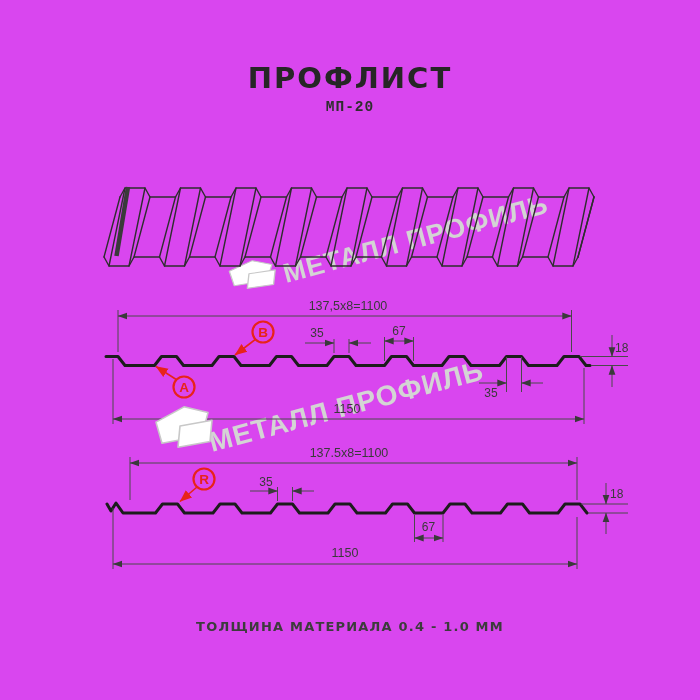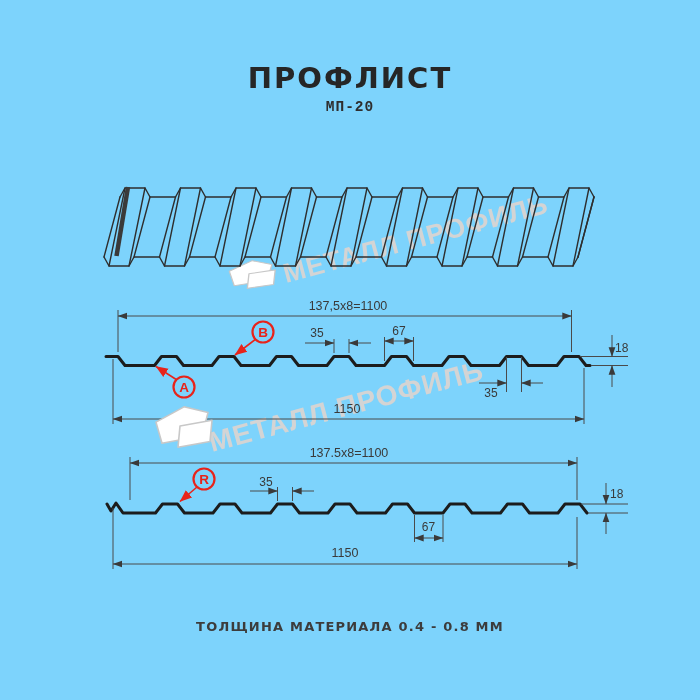--- a/index.html
+++ b/index.html
@@ -1,16 +1,16 @@
 <!DOCTYPE html>
 <html><head>
 <meta charset="utf-8">
 <style>
   html,body{margin:0;padding:0;background:#ffffff;}
-  #stage{position:relative;width:700px;height:700px;background:#7dd3fc;overflow:hidden;
+  #stage{position:relative;width:700px;height:700px;background:#d946ef;overflow:hidden;
          font-family:"Liberation Sans",sans-serif;}
   .title{position:absolute;left:0;top:61px;width:700px;text-align:center;
          font-family:"DejaVu Sans","Liberation Sans",sans-serif;
          font-weight:bold;font-size:29px;letter-spacing:2px;color:#262626;}
   .subtitle{position:absolute;left:0;top:99px;width:700px;text-align:center;
          font-family:Liberation Mono, monospace;
          font-weight:bold;font-size:14.5px;letter-spacing:1px;color:#2e2e2e;}
   .footnote{position:absolute;left:0;top:619px;width:700px;text-align:center;
          font-family:"DejaVu Sans","Liberation Sans",sans-serif;
          font-weight:bold;font-size:13px;letter-spacing:1.2px;color:#3c3c3c;}
@@ -28,21 +28,21 @@
   .redcirc{stroke:#e8231a;stroke-width:2.2;fill:none;}
   .redtext{font-family:"Liberation Sans",sans-serif;font-weight:bold;font-size:13.5px;fill:#e8231a;}
 </style>
 </head>
 <body>
 
 <div id="stage">
 
   <div class="title">ПРОФЛИСТ</div>
   <div class="subtitle">МП-20</div>
-  <div class="footnote">ТОЛЩИНА МАТЕРИАЛА 0.4 - 0.8 ММ</div>
+  <div class="footnote">ТОЛЩИНА МАТЕРИАЛА 0.4 - 1.0 ММ</div>
 
   <svg width="700" height="700" viewBox="0 0 700 700">
     <defs>
       <marker id="arr" viewBox="0 0 10 10" refX="9.2" refY="5" markerWidth="10" markerHeight="10" orient="auto-start-reverse">
         <path d="M0,1.6 L9.5,5 L0,8.4 Z" fill="#3a3a3a"></path>
       </marker>
       <marker id="arrRed" viewBox="0 0 10 10" refX="9.2" refY="5" markerWidth="8" markerHeight="8" orient="auto-start-reverse">
         <path d="M0,1.2 L9.5,5 L0,8.8 Z" fill="#e8231a"></path>
       </marker>
     </defs>

